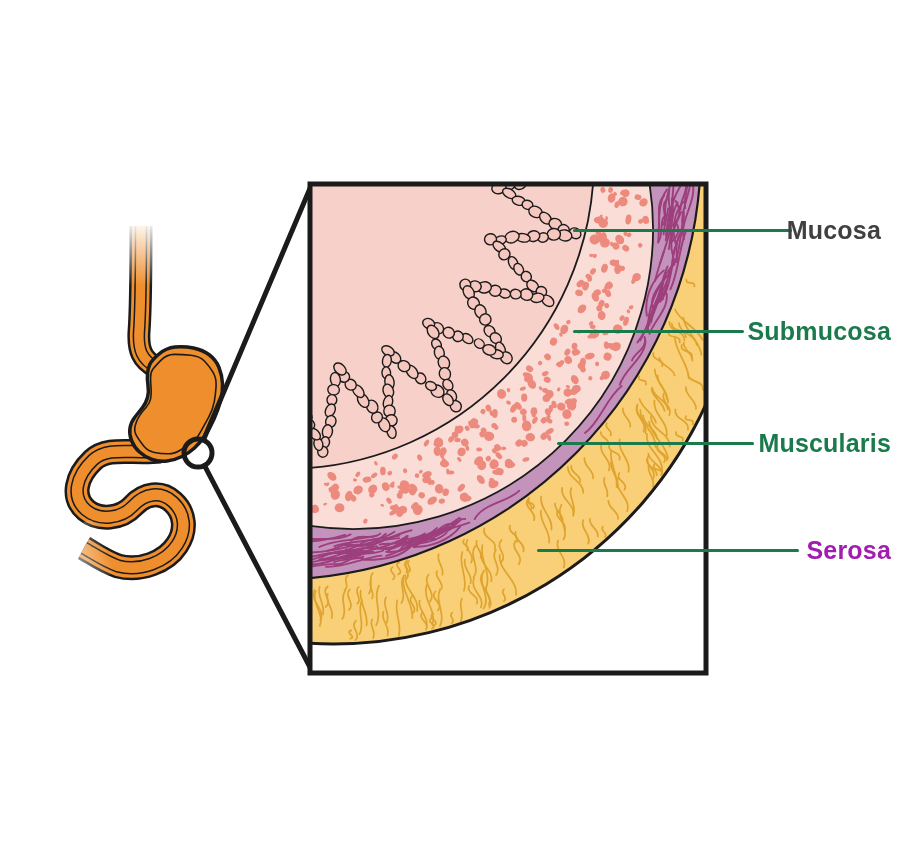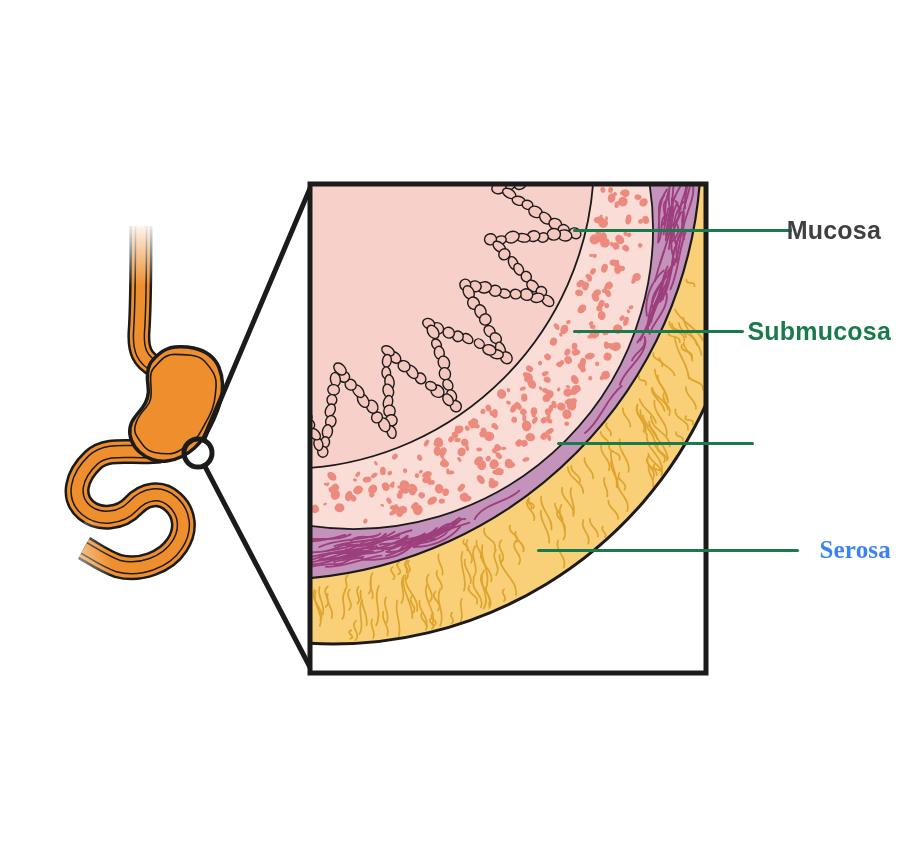--- a/index.html
+++ b/index.html
@@ -670,17 +670,18 @@
       </g>
   </svg>
 
   <div class="lbl-line" style="left: 573px; top: 228.5px; width: 219px; background: rgb(26, 122, 75);"></div>
   <div class="lbl-text" style="left: 631px; top: 215px; color: #404040;">Mucosa</div>
 
   <div class="lbl-line" style="left: 573px; top: 329.5px; width: 171px; background: rgb(26, 122, 75);"></div>
   <div class="lbl-text" style="left: 641px; top: 316px; color: rgb(26, 122, 75); text-align: right;">Submucosa</div>
 
   <div class="lbl-line" style="left: 557px; top: 441.5px; width: 197px; background: rgb(26, 122, 75);"></div>
+  <div class="lbl-text" style="left: 641px; top: 428px; color: rgb(26, 122, 75);">Muscularis</div>
 
   <div class="lbl-line" style="left: 537px; top: 548.5px; width: 262px; background: rgb(26, 122, 75);"></div>
-  <div class="lbl-text" style="left: 641px; top: 535px; color: #3b82f6; font-family: Liberation Serif, serif;">Serosa</div>
+  <div class="lbl-text" style="left: 641px; top: 535px; color: #a21caf;">Serosa</div>
 
 </div>
 
 </body></html>

